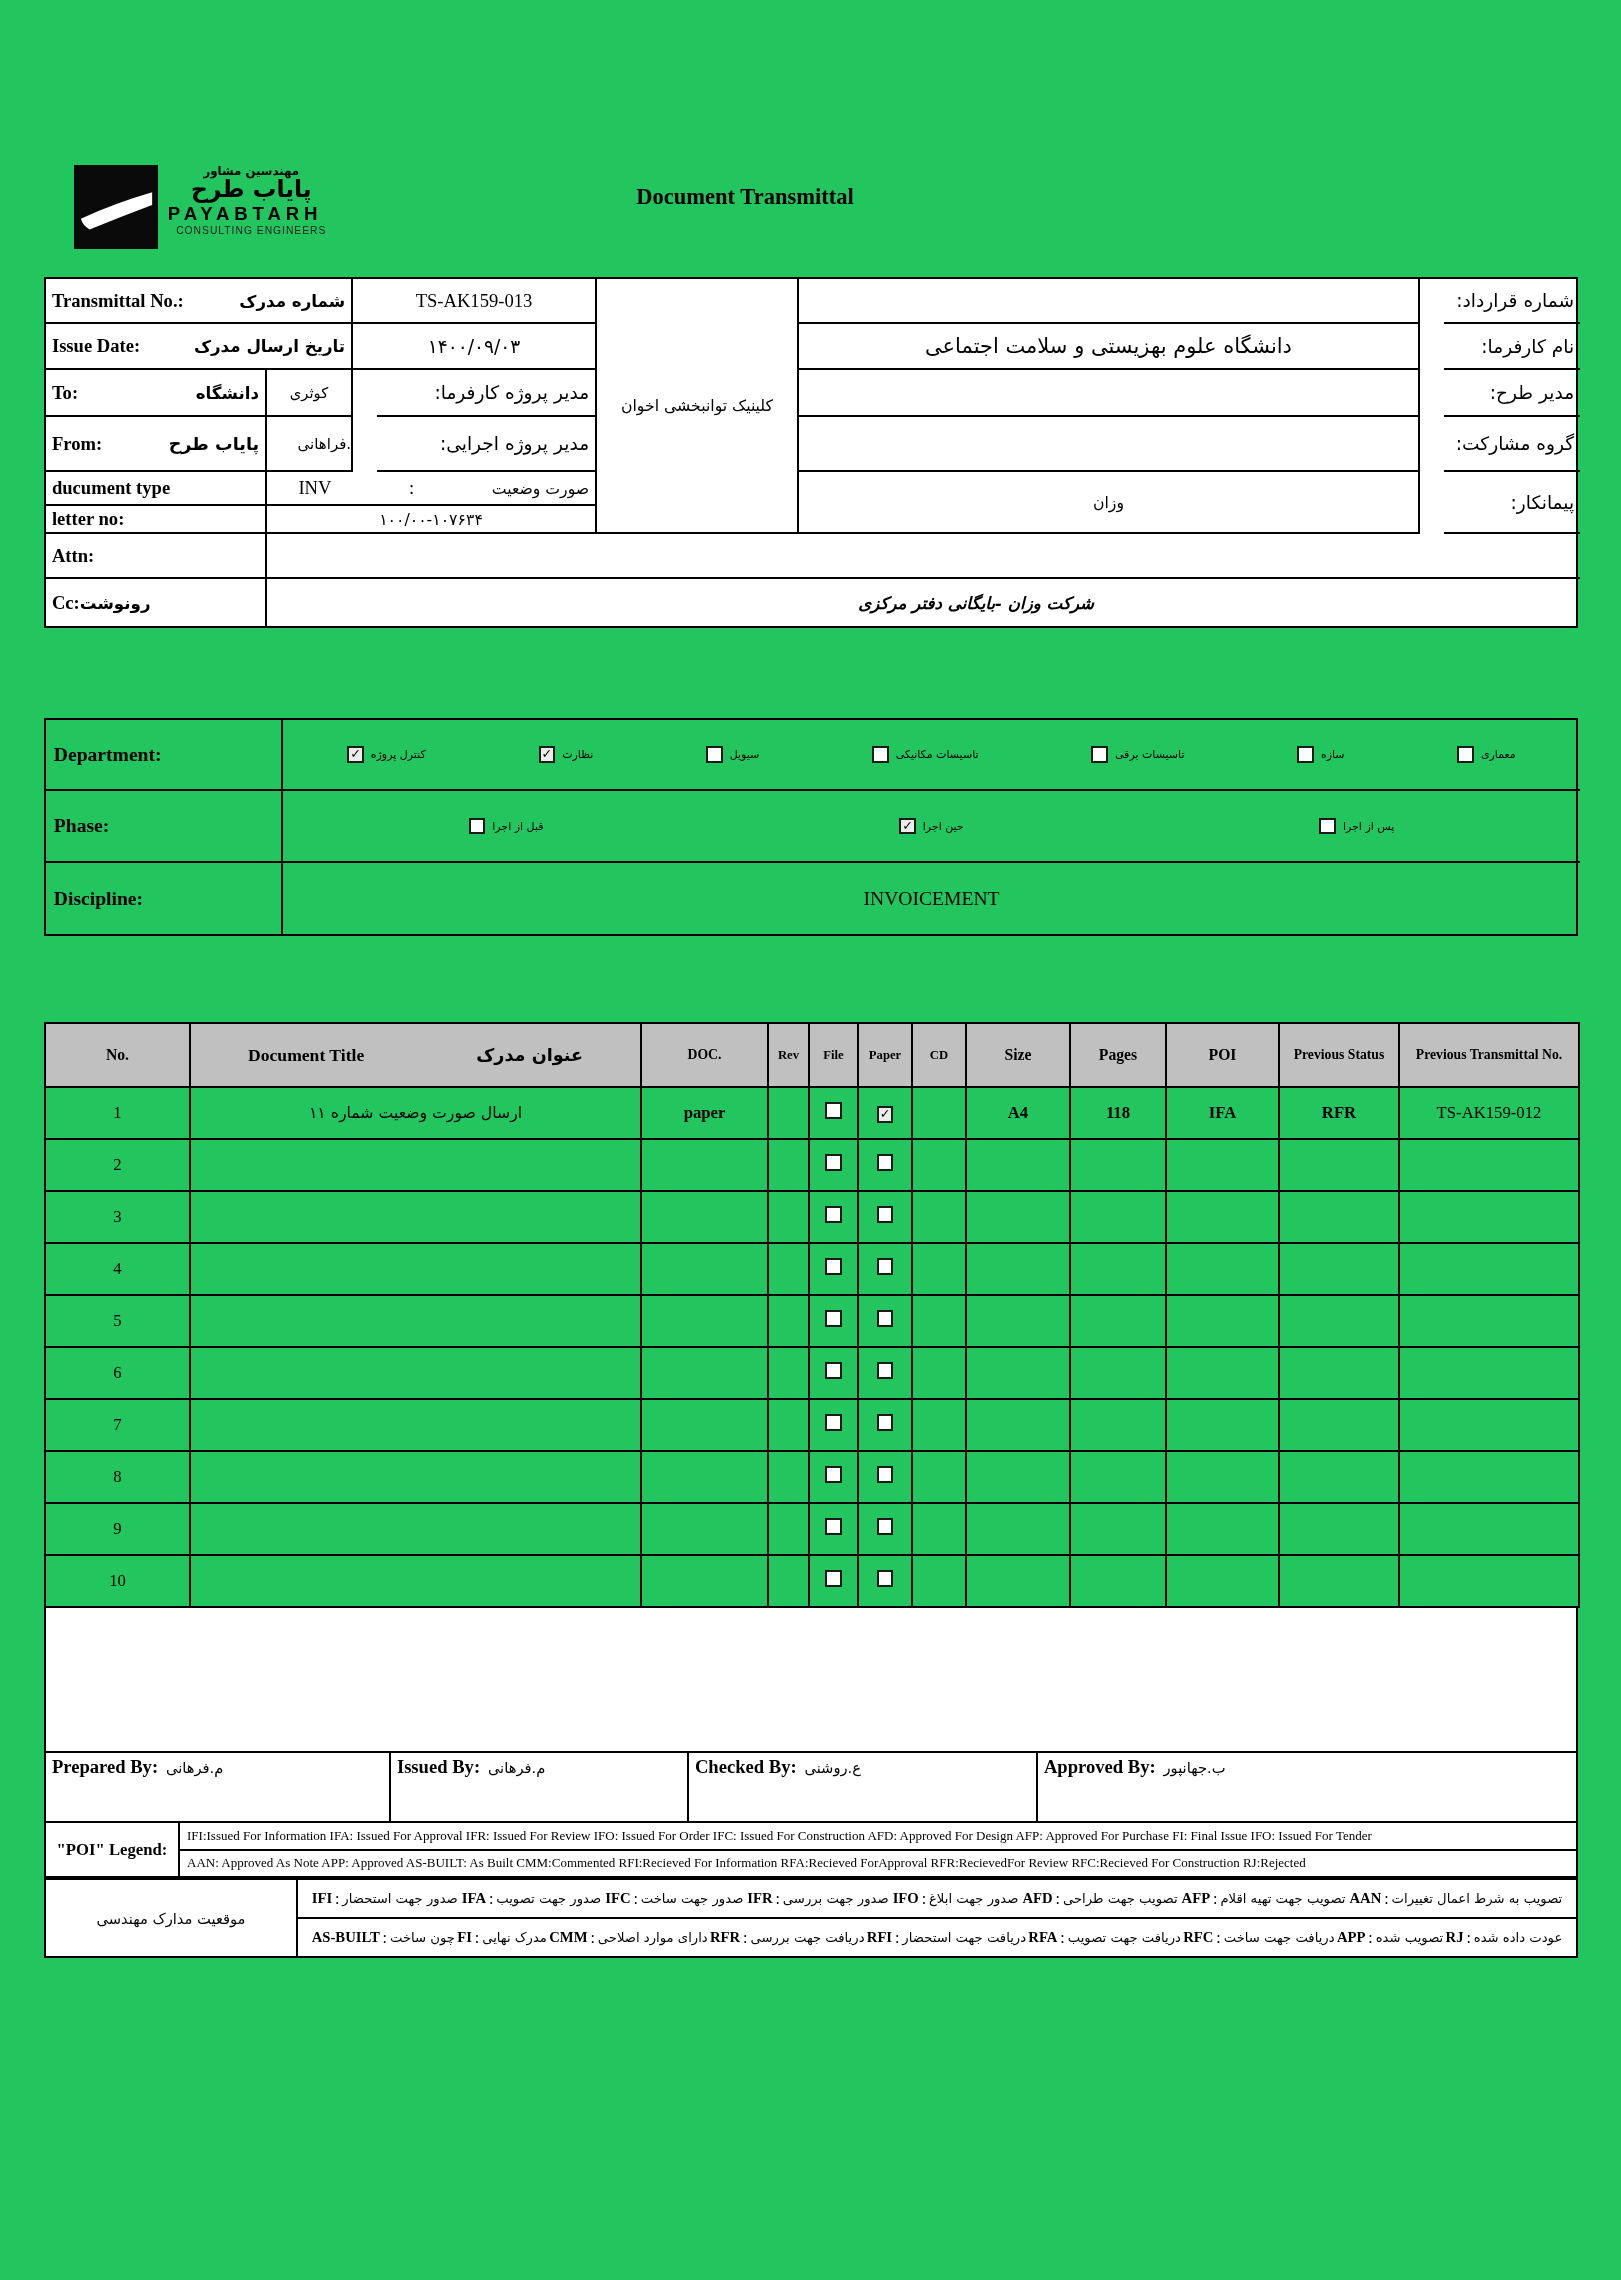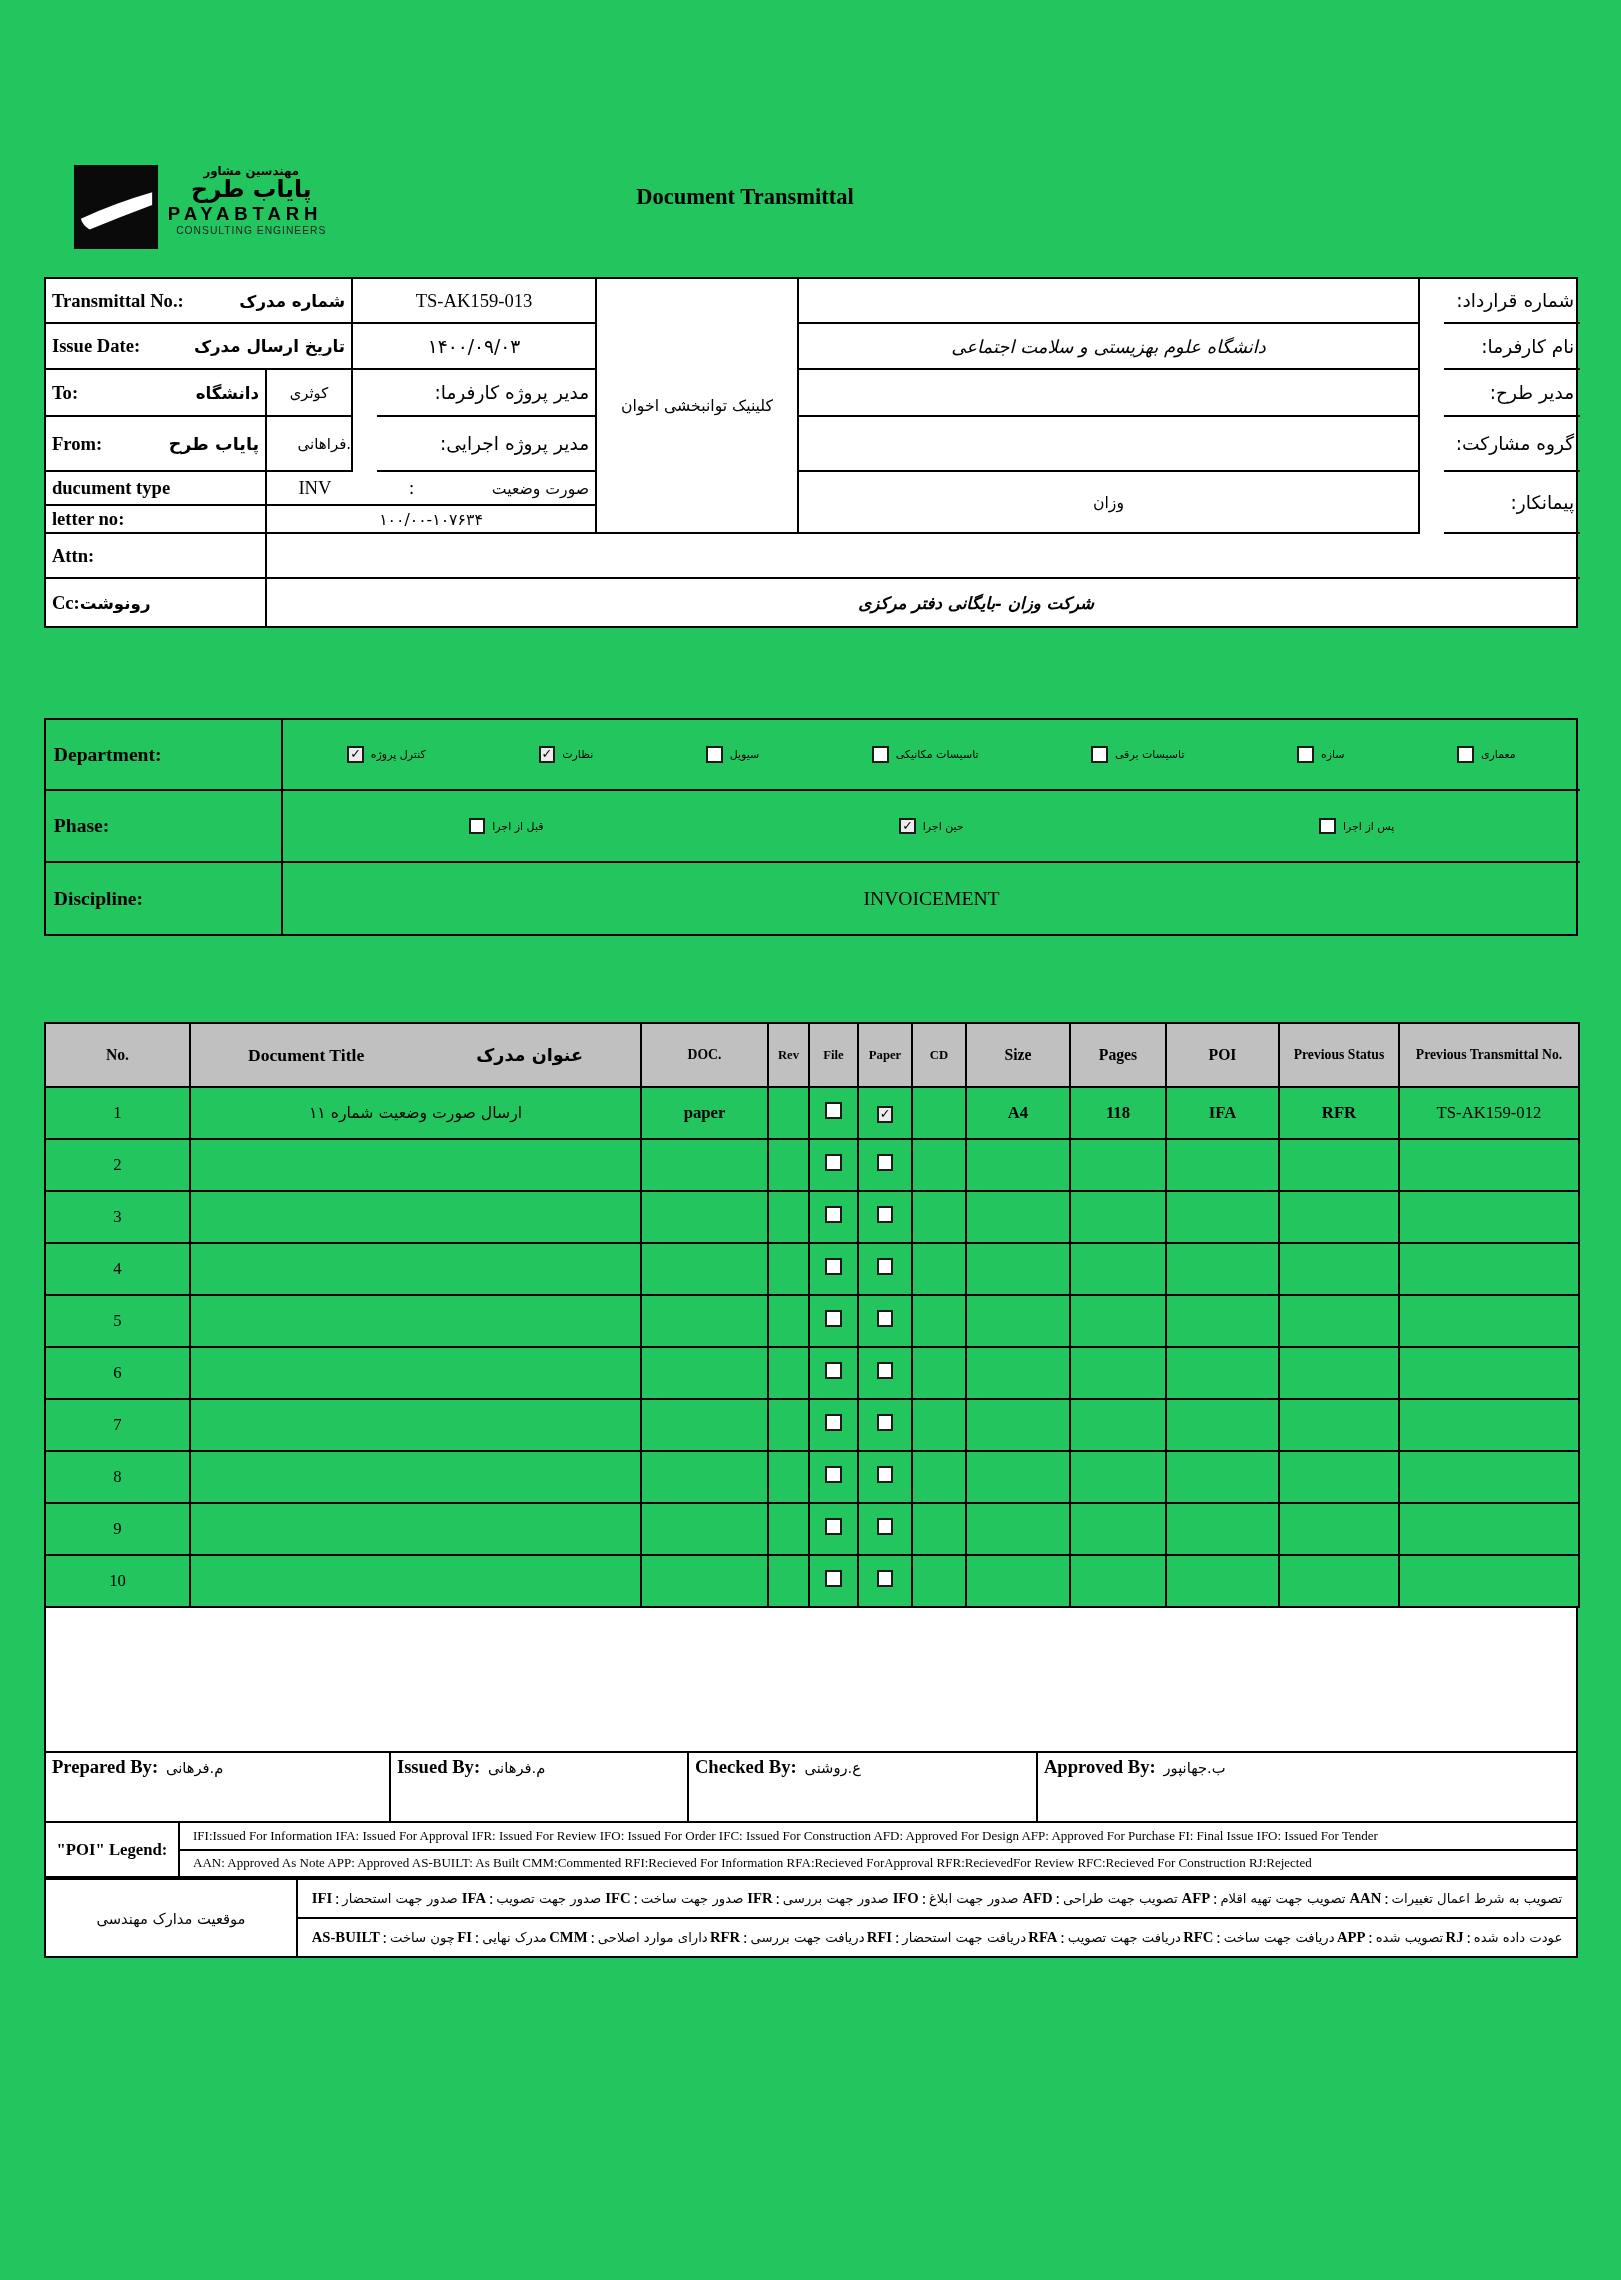--- a/index.html
+++ b/index.html
@@ -68,21 +68,21 @@
   .sig>div{border-right:2px solid #000;box-sizing:border-box;padding:2.9px 5.9px;display:flex;gap:7.8px;align-items:flex-start;}
   .sig>div:last-child{border-right:none;}
   .sig .lab{font-weight:bold;font-size:18.6px;white-space:nowrap;}
   .sig .fa{font-size:14.7px;margin-top:2.9px;}
 
   
   .poi{display:flex;border:2.9px solid #000;border-top:none;box-sizing:border-box;background:#fff;}
   .poi-label{width:134px;border-right:2px solid #000;display:flex;align-items:center;justify-content:center;
              font-weight:bold;font-size:16.7px;box-sizing:border-box;text-align:center;}
   .poi-lines{flex:1;display:flex;flex-direction:column;}
-  .poi-line{height:25.5px;display:flex;align-items:center;padding:0 13px;font-size:13px;white-space:nowrap;overflow:hidden;}
+  .poi-line{height:25.5px;display:flex;align-items:center;padding:0 7px;font-size:13px;white-space:nowrap;overflow:hidden;}
   .poi-line:first-child{border-bottom:2px solid #000;}
 
   
   .fleg{position:absolute;left:44px;top:1878px;width:1534px;display:flex;border:2.9px solid #000;box-sizing:border-box;background:#fff;}
   .fleg-label{width:252px;border-right:2.9px solid #000;display:flex;align-items:center;justify-content:center;box-sizing:border-box;}
   .fleg-label .fa{font-size:14.7px;}
   .fleg-lines{flex:1;display:flex;flex-direction:column;}
   .fleg-line{height:37px;display:flex;flex-direction:row-reverse;justify-content:space-between;
              align-items:center;padding:0 13.7px;overflow:hidden;}
   .fleg-line:first-child{border-bottom:2px solid #000;}
@@ -128,21 +128,21 @@
     <div style="grid-area:1/6/2/7;" class="rt-label fa nbr">شماره قرارداد:</div>
 
     <div style="grid-area:2/1/3/3;">
       <div class="lblmix">
           <span class="b">Issue Date:</span>
       <span class="fa b" style="font-size:16.7px;">تاریخ ارسال مدرک</span>
         </div>
     </div>
     <div style="grid-area:2/3/3/4;" class="val-center fa">۱۴۰۰/۰۹/۰۳</div>
     <div style="grid-area:2/5/3/6;" class="val-center">
-      <span class="fa" style="font-size:18px;font-style:italic;">دانشگاه علوم بهزیستی و سلامت اجتماعی</span>
+      <span class="fa" style="font-size:21px;">دانشگاه علوم بهزیستی و سلامت اجتماعی</span>
     </div>
     <div style="grid-area:2/6/3/7;" class="rt-label fa nbr">نام کارفرما:</div>
 
     <div style="grid-area:3/1/4/2;">
       <div class="lblmix">
           <span class="b">To:</span>
       <span class="fa b" style="font-size:16.7px;">دانشگاه</span>
         </div>
     </div>
     <div style="grid-area:3/2/4/3;" class="val-center">

